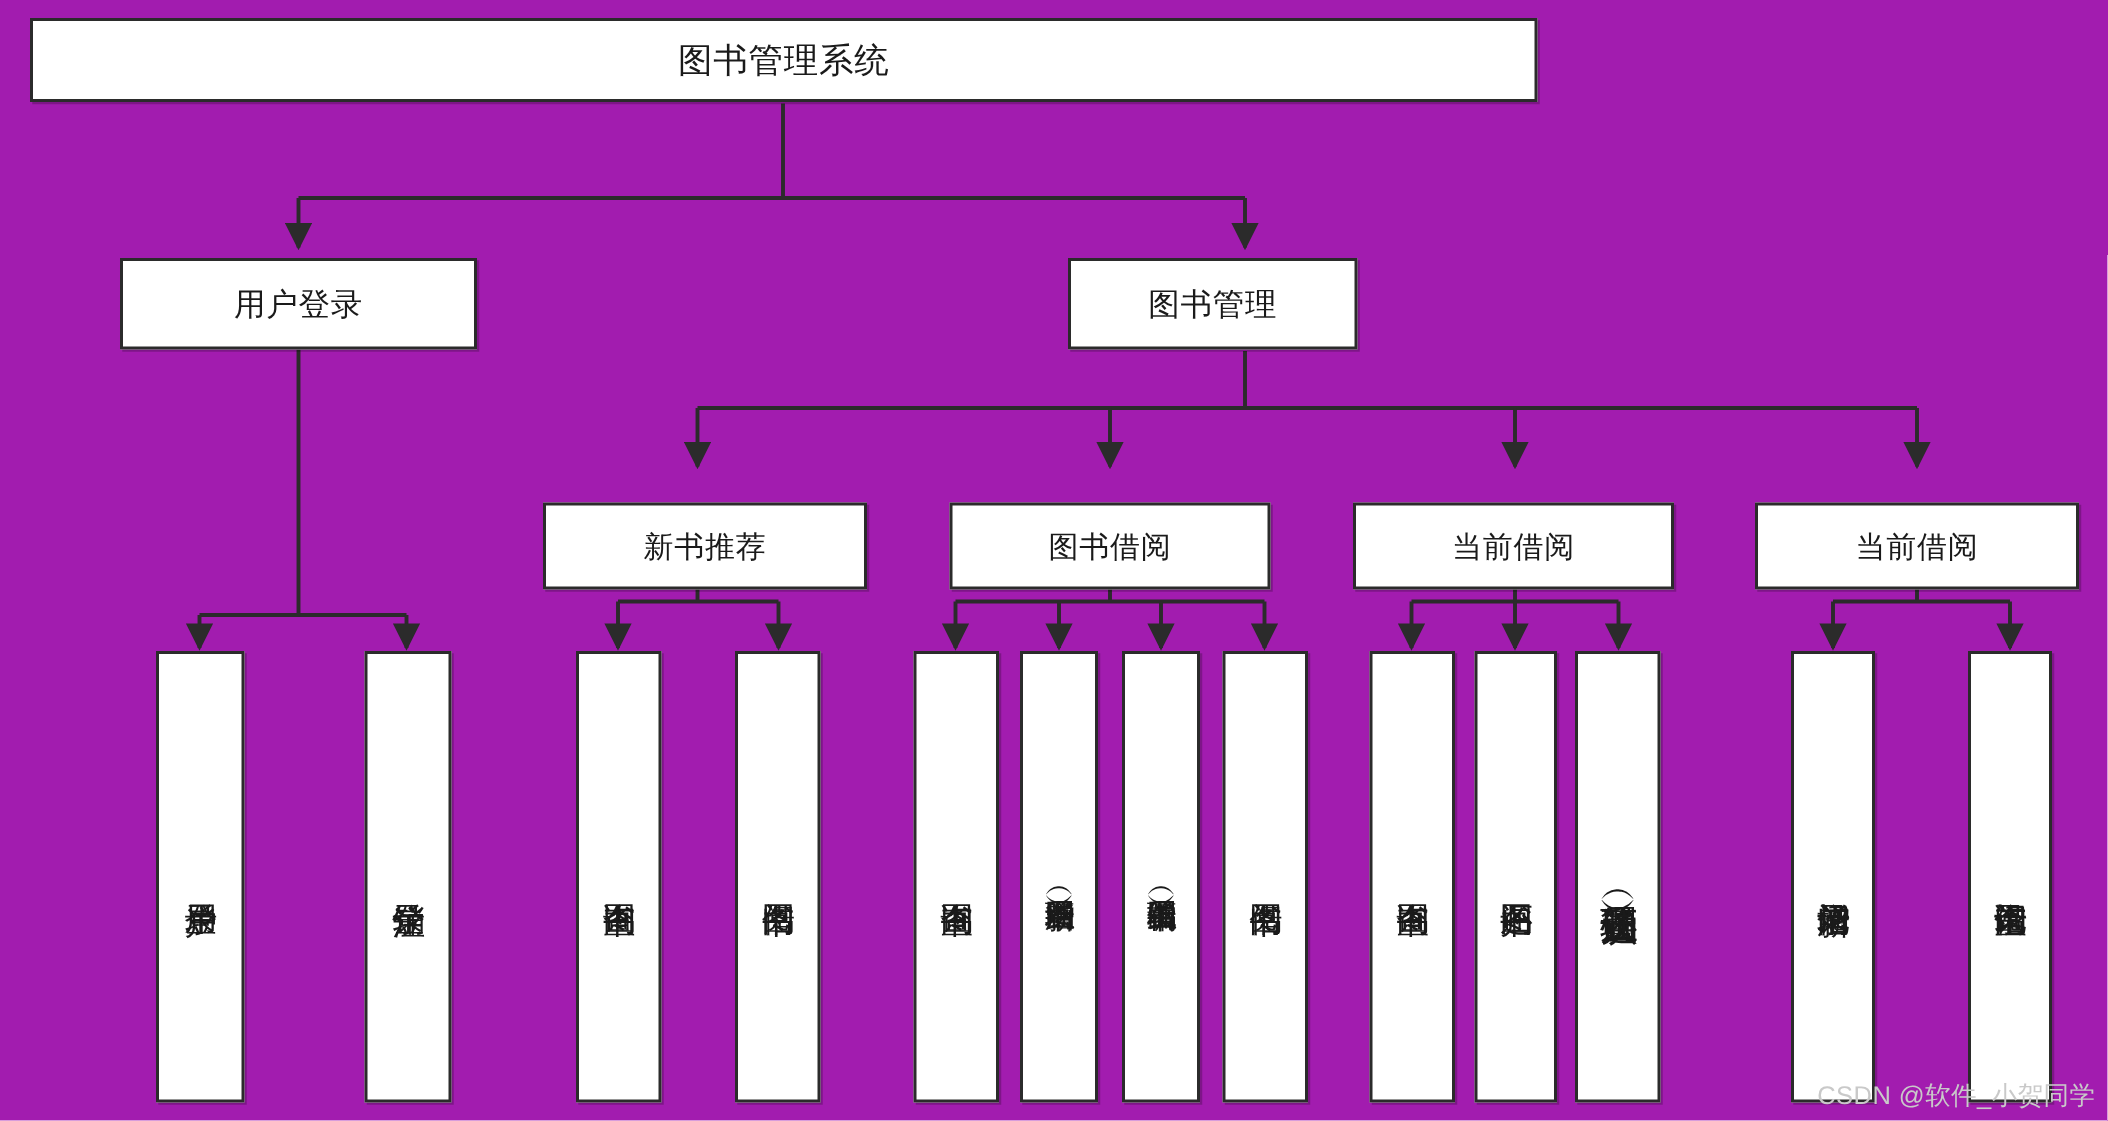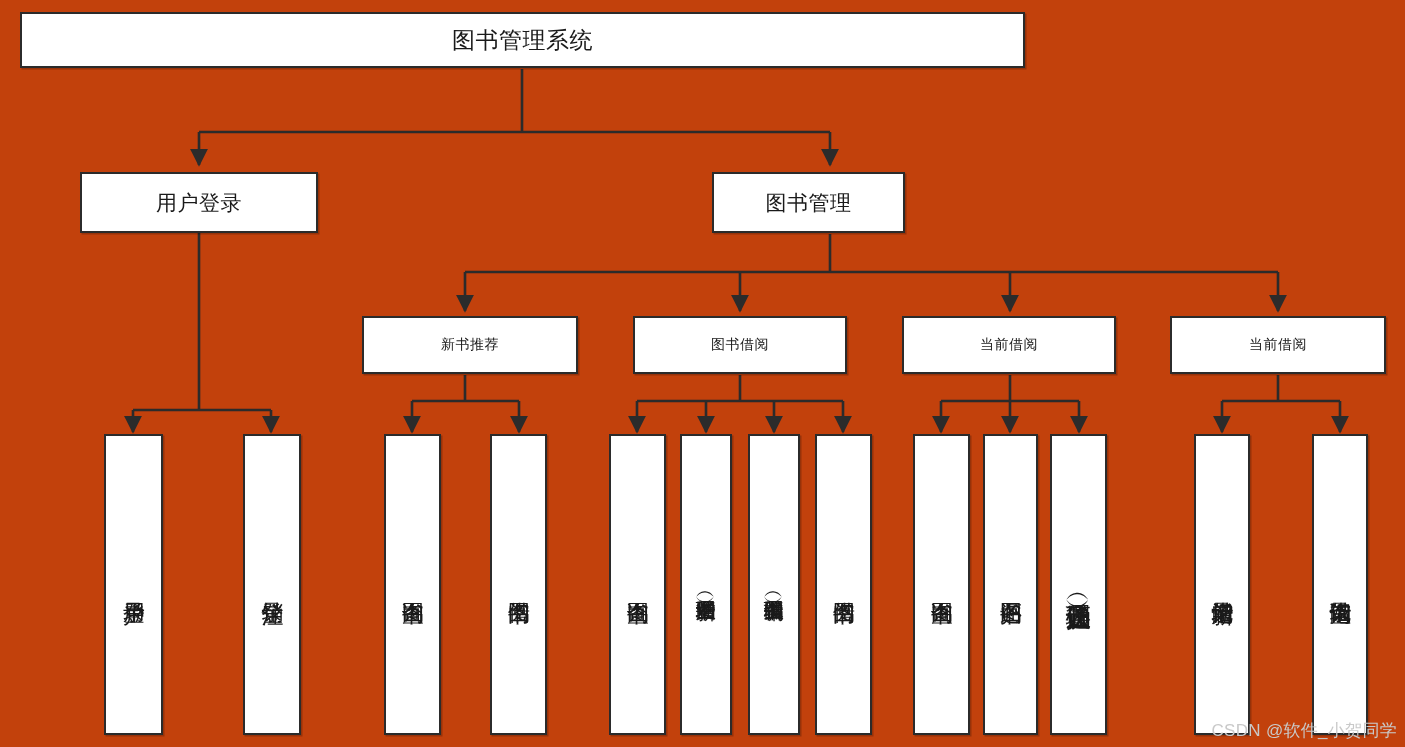--- a/index.html
+++ b/index.html
@@ -8,21 +8,21 @@
     padding: 0;
     background: #ffffff;
   }
   body {
     font-family: "Liberation Sans", "DejaVu Sans", sans-serif;
   }
   #canvas {
     position: relative;
     width: 1405px;
     height: 747px;
-    background: #c2410c;
+    background: #a21caf;
     overflow: hidden;
   }
   #edges {
     position: absolute;
     left: 0;
     top: 0;
     width: 1405px;
     height: 747px;
     pointer-events: none;
   }
@@ -48,21 +48,21 @@
     text-align: center;
     line-height: 1.22;
   }
   .node.vert .txt {
     writing-mode: vertical-rl;
     text-orientation: upright;
     display: block;
   }
   .lvl0 { font-size: 23px; }
   .lvl1 { font-size: 21px; }
-  .lvl2 { font-size: 14px; }
+  .lvl2 { font-size: 20px; margin-top: 19px; }
   .leaf { font-size: 22px; }
   .leaf-sm { font-size: 20px; }
   .leaf-lg { font-size: 25px; }
   #watermark {
     position: absolute;
     right: 8px;
     bottom: 5px;
     font-size: 17px;
     color: #c9c9c9;
     white-space: nowrap;

